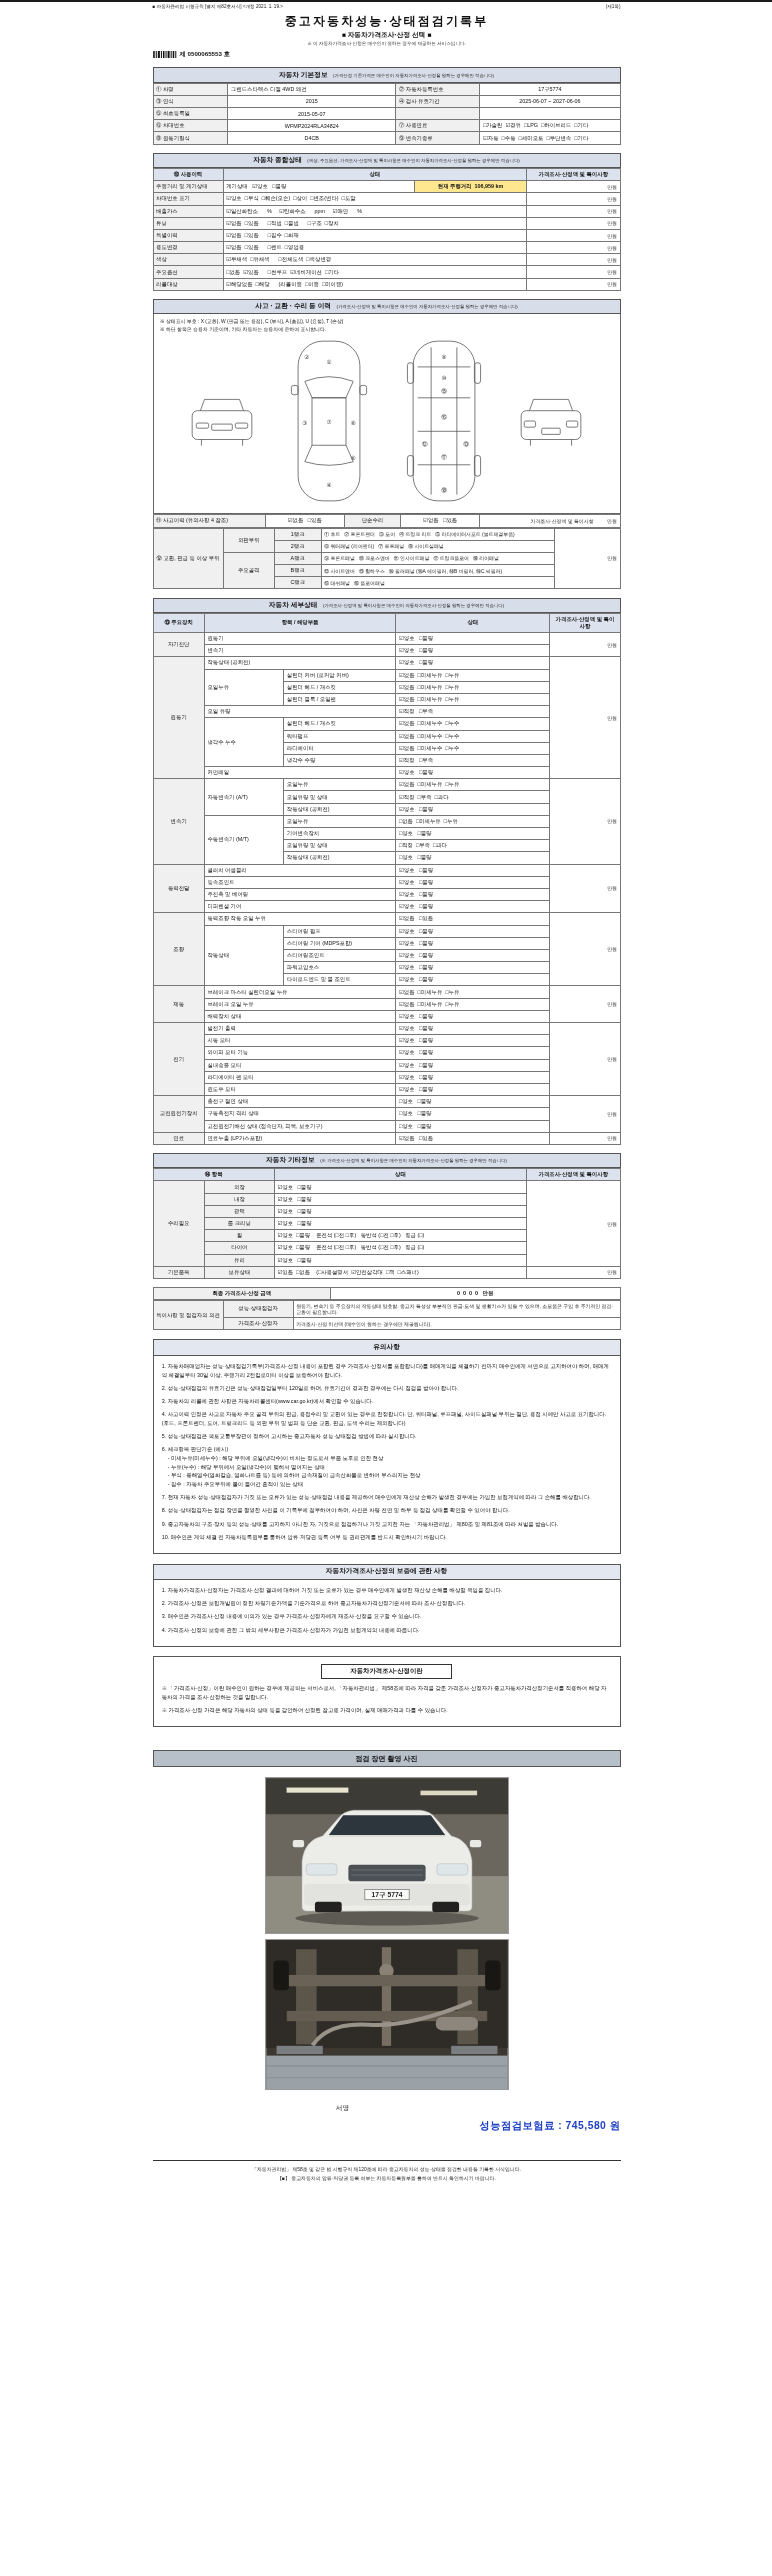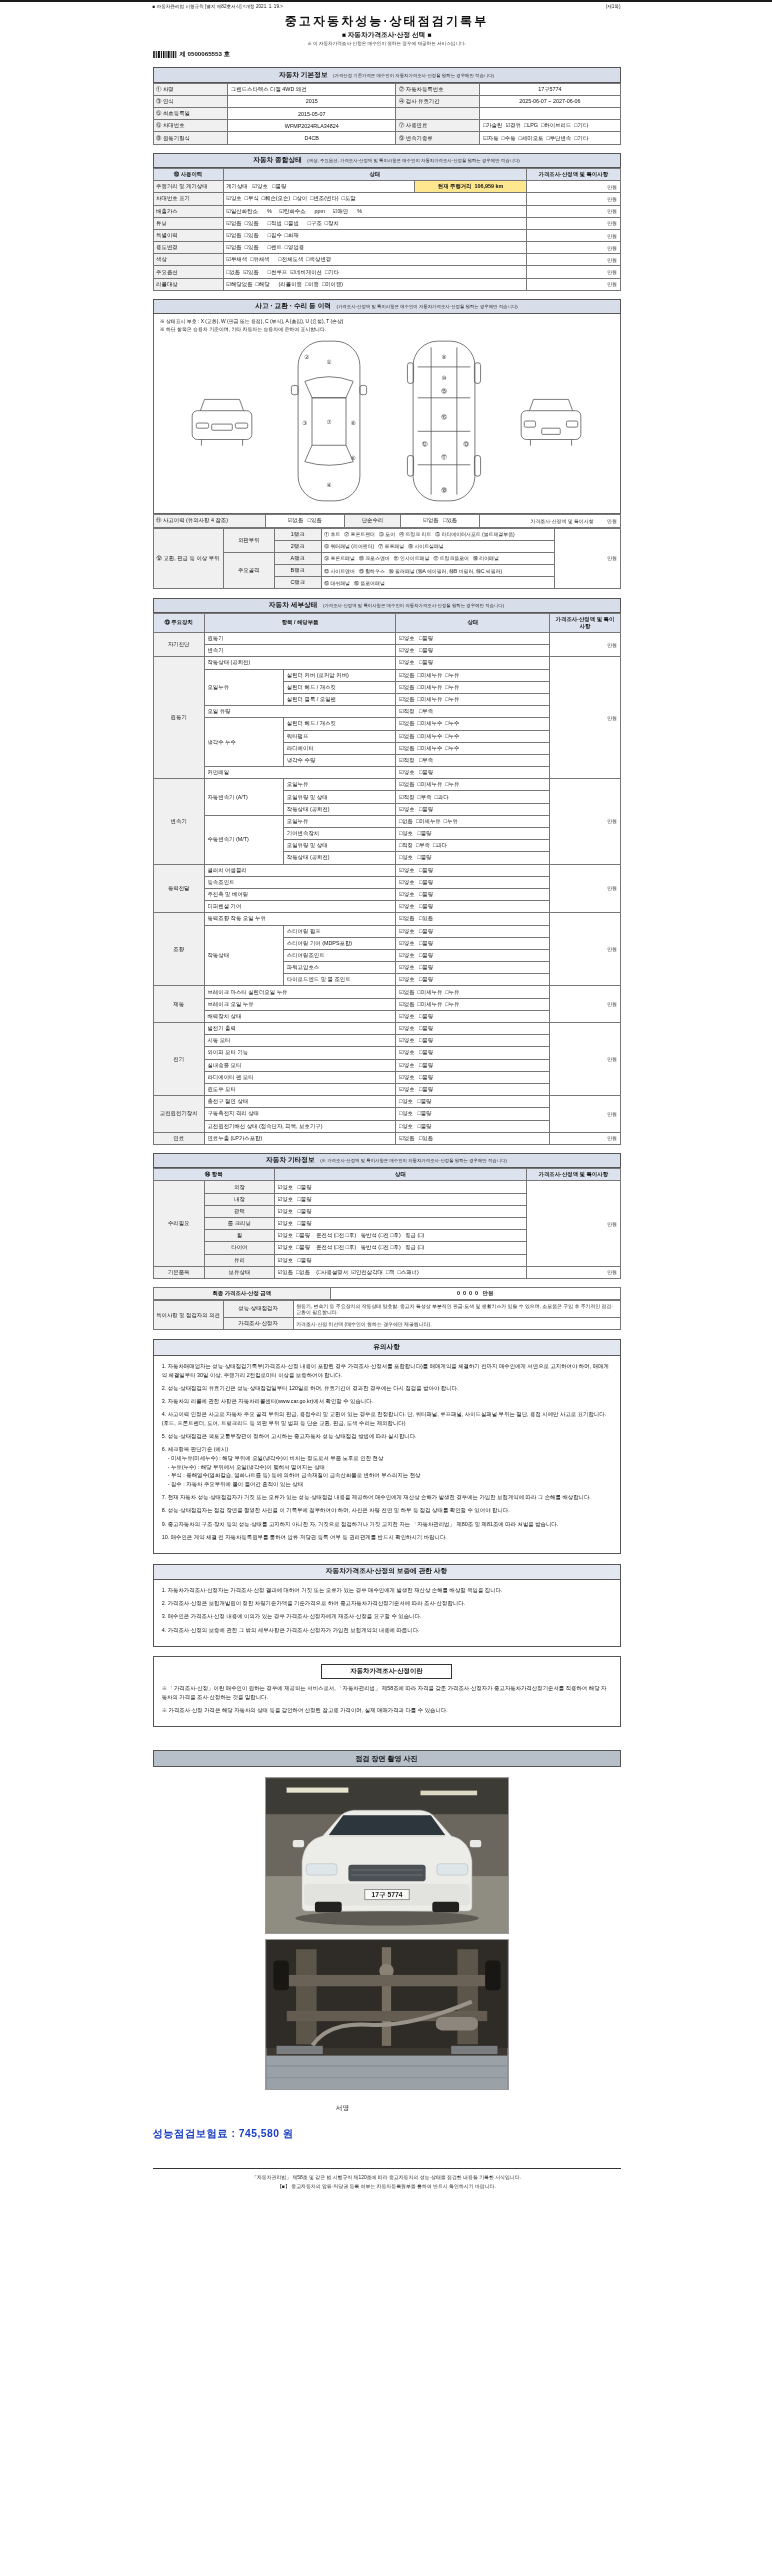--- a/index.html
+++ b/index.html
@@ -45,21 +45,21 @@
   .notice-item{font-size:5.4px;line-height:1.6;margin-bottom:4.6px;white-space:pre-wrap;}
   .framed-title{display:block;width:124px;margin:0 auto 5.2px;border:0.8px solid #333;
                 text-align:center;font-weight:bold;font-size:6.4px;padding:2.1px;}
   
   .photo-bar{background:#b7bfc9;border:0.5px solid #555;text-align:center;font-weight:bold;
              font-size:7px;padding:2.6px;margin-top:23px;}
   .photo-wrap{display:flex;flex-direction:column;align-items:center;gap:5.2px;padding:9.3px 0 3.1px;}
   .photo{display:block;border:0.5px solid #999;}
   
   .sign-row{text-align:center;padding-right:88px;font-size:6.7px;margin-top:11.3px;color:#222;}
-  .premium-row{text-align:left;margin-top:14px;}
+  .premium-row{text-align:right;margin-top:6px;}
   .premium{color:#1d3fc4;font-size:10.3px;font-weight:bold;letter-spacing:0.5px;}
   
   .footer-rule{border-top:1px solid #333;margin-top:27px;}
   .footer{text-align:center;font-size:4.9px;color:#222;line-height:1.7;margin-top:5.2px;}
 </style>
 </head>
 <body>
 
 <div class="top-rule"></div>
 

